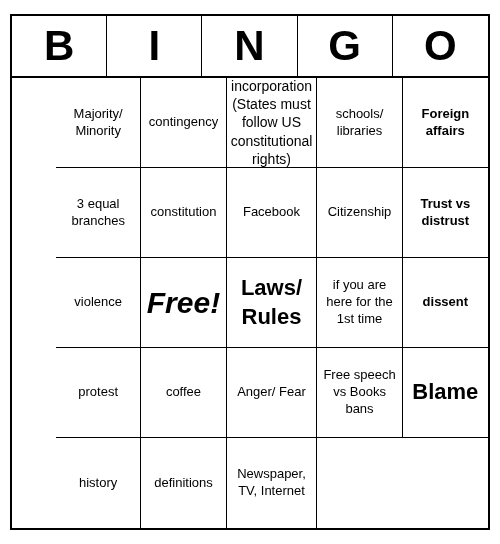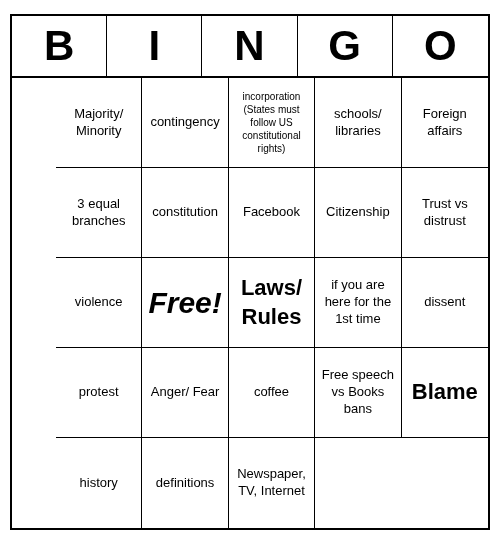--- a/index.html
+++ b/index.html
@@ -39,21 +39,21 @@
       border-right: 1px solid #000;
       border-bottom: 1px solid #000;
       display: flex;
       align-items: center;
       justify-content: center;
       text-align: center;
       padding: 4px;
       font-size: 13px;
       line-height: 1.3;
     }
-    .bingo-cell:nth-child(5n) { border-right: none; }
+    .bingo-cell:nth-child(5n) { border-right: none; font-weight: bold; }
     .bingo-cell:nth-child(n+21) { border-bottom: none; }
     .bingo-cell.free {
       font-size: 30px;
       font-weight: bold;
       font-style: italic;
     }
     .bingo-cell.large-text {
       font-size: 22px;
       font-weight: bold;
     }
@@ -65,35 +65,35 @@
   <div class="bingo-header">
   <div class="bingo-header-cell">B</div>
       <div class="bingo-header-cell">I</div>
       <div class="bingo-header-cell">N</div>
       <div class="bingo-header-cell">G</div>
       <div class="bingo-header-cell">O</div>
     </div>
   <div class="bingo-grid">
   <div class="bingo-cell">Majority/ Minority</div>
       <div class="bingo-cell">contingency</div>
-      <div class="bingo-cell" style="font-size: 10px;">incorporation (States must follow US constitutional rights)</div>
+      <div class="bingo-cell" style="font-size: 14px;">incorporation (States must follow US constitutional rights)</div>
       <div class="bingo-cell">schools/ libraries</div>
       <div class="bingo-cell">Foreign affairs</div>
       <div class="bingo-cell">3 equal branches</div>
       <div class="bingo-cell">constitution</div>
       <div class="bingo-cell">Facebook</div>
       <div class="bingo-cell">Citizenship</div>
       <div class="bingo-cell">Trust vs distrust</div>
       <div class="bingo-cell">violence</div>
       <div class="bingo-cell free">Free!</div>
       <div class="bingo-cell large-text">Laws/ Rules</div>
       <div class="bingo-cell">if you are here for the 1st time</div>
       <div class="bingo-cell">dissent</div>
       <div class="bingo-cell">protest</div>
+      <div class="bingo-cell">coffee</div>
       <div class="bingo-cell">Anger/ Fear</div>
-      <div class="bingo-cell">coffee</div>
       <div class="bingo-cell">Free speech vs Books bans</div>
       <div class="bingo-cell large-text">Blame</div>
       <div class="bingo-cell">history</div>
       <div class="bingo-cell">definitions</div>
       <div class="bingo-cell">Newspaper, TV, Internet</div>
     </div>
 </div>
 
 </body></html>

